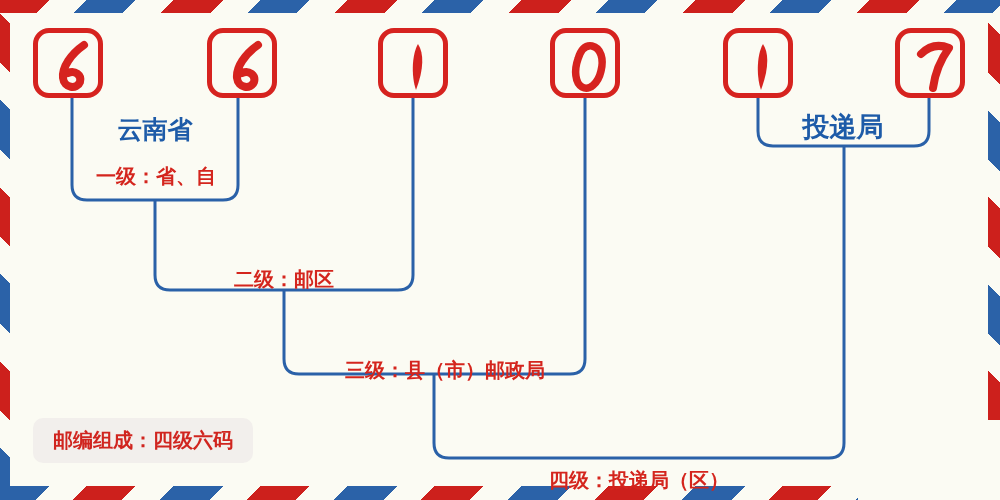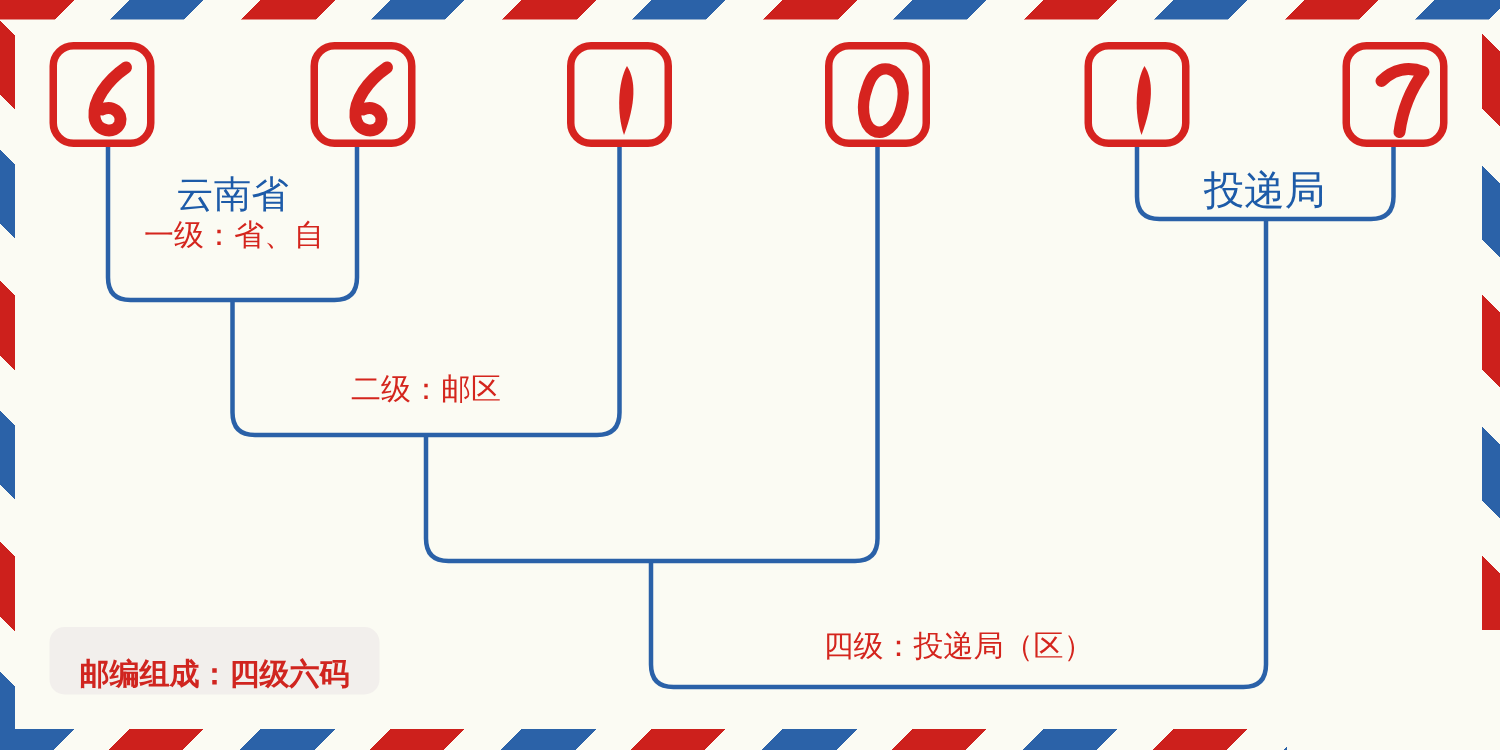--- a/index.html
+++ b/index.html
@@ -50,33 +50,33 @@
   .glyph-stroke.thin{stroke-width:7.5;}
   .glyph-fill{fill:#d6231f;stroke:none;}
   
   .connectors{position:absolute;left:0;top:0;pointer-events:none;}
   .connectors path{fill:none;stroke:#2a61a8;stroke-width:3;stroke-linecap:butt;}
   
   .lbl{
     position:absolute;
     transform:translateX(-50%);
     white-space:nowrap;
-    font-weight:normal;
+    font-weight:bold;
     text-align:right;
   }
   .lbl.place{color:#1d5ba8;font-size:25px;}
   .lbl.place.small{font-size:27px;}
-  .lbl.desc{color:#d4251d;font-size:20px;line-height:22px;}
+  .lbl.desc{color:#d4251d;font-size:20px;line-height:22px;margin-top:20px;}
   
   .badge{
     position:absolute;left:33px;top:418px;
     width:220px;height:45px;
     background:#f2efec;
     border-radius:10px;
-    display:flex;align-items:flex-end;justify-content:center;
+    display:flex;align-items:center;justify-content:center;
     color:#d0251f;font-size:20px;font-weight:bold;
     white-space:nowrap;
   }
 </style>
 </head>
 <body>
 
 <div class="frame">
 
   <div class="stripe top"></div>
@@ -123,22 +123,23 @@
       </svg>
   </div>
 
   <div class="lbl place" style="left:155px;top:113px">云南省</div>
   <div class="lbl desc" style="left:156px;top:145px">
     <div>一级：省、自</div>
   </div>
 
   <div class="lbl desc" style="left:284px;top:248px">二级：邮区</div>
 
+  <div class="lbl desc" style="left:445px;top:339px">三级：县（市）邮政局</div>
 
-  <div class="lbl desc" style="left:639px;top:419px">四级：投递局（区）</div>
+  <div class="lbl desc" style="left:639px;top:449px">四级：投递局（区）</div>
 
   <div class="lbl place small" style="left:843px;top:109px">投递局</div>
 
   <div class="badge">
     <span>邮编组成：四级六码</span>
   </div>
 
 </div>
 
 </body></html>

